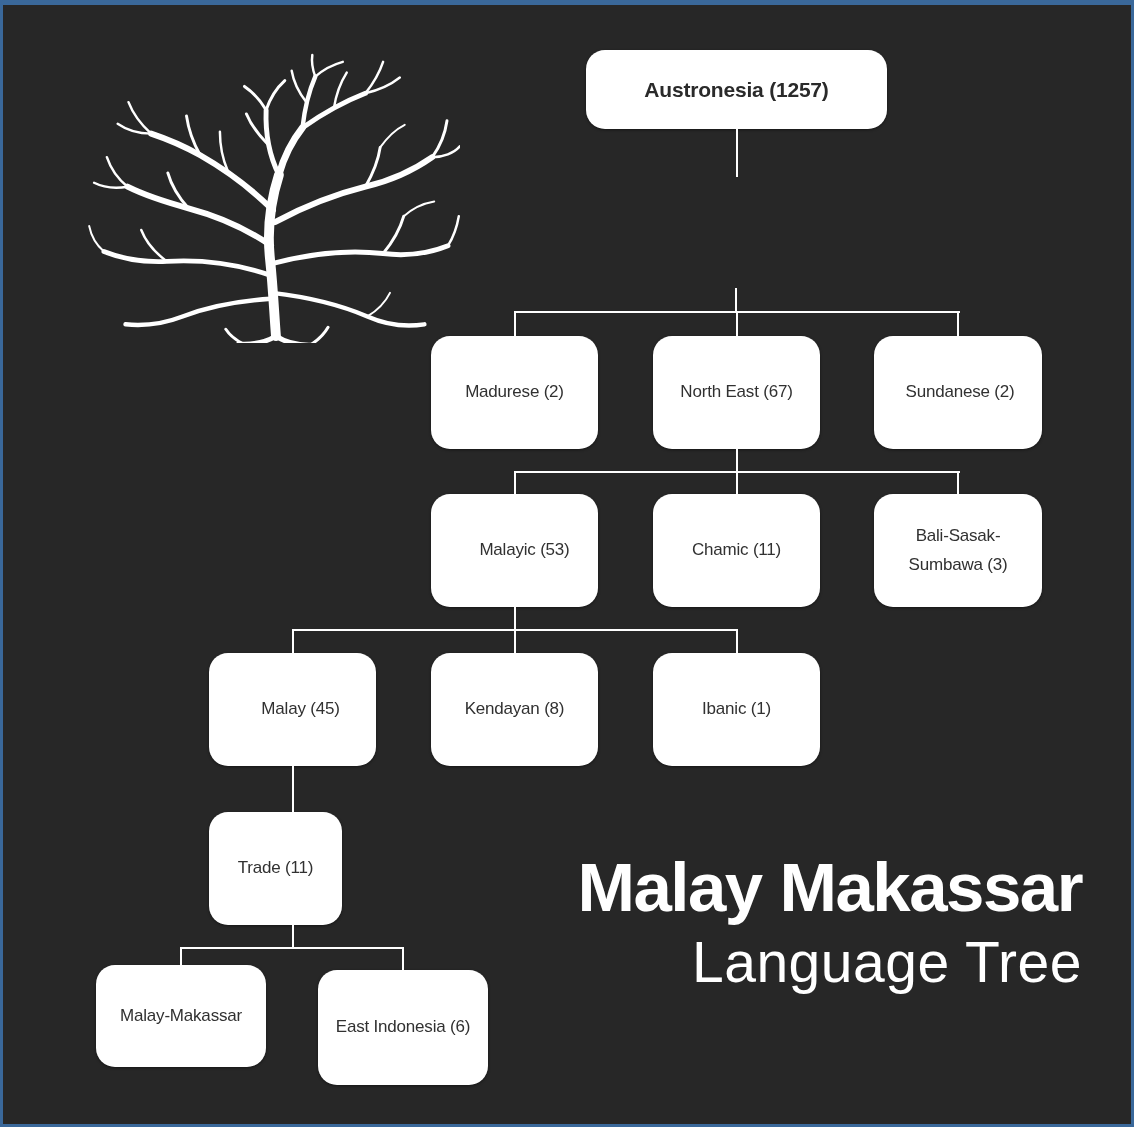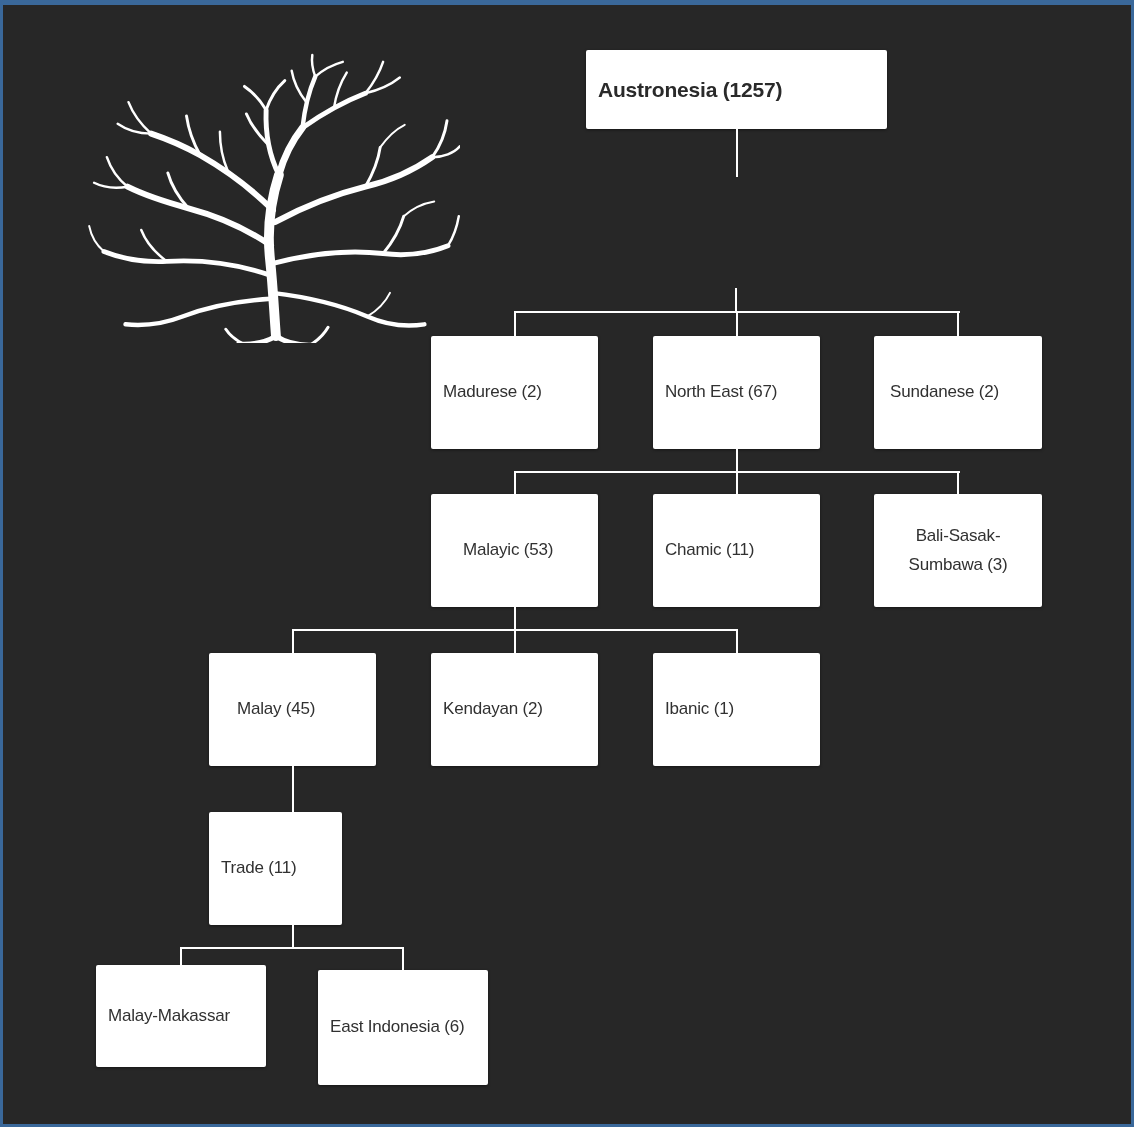--- a/index.html
+++ b/index.html
@@ -24,24 +24,25 @@
   .stage {
     position: absolute;
     left: 0; top: 0;
     width: 1134px;
     height: 1127px;
   }
   .node {
     position: absolute;
     box-sizing: border-box;
     background: #ffffff;
-    border-radius: 2px;
+    border-radius: 19px;
     box-shadow: 0 1px 3px rgba(0,0,0,0.45);
     display: flex;
     align-items: center;
+    justify-content: center;
     text-align: center;
     padding: 6px 12px;
     color: #313131;
     font-size: 17px;
     letter-spacing: -0.2px;
     line-height: 1.7;
   }
   .node.emphasis {
     font-weight: bold;
     font-size: 21px;
@@ -160,21 +161,21 @@
       <div class="node" style="left: 650px; top: 489px; width: 167px; height: 113px;">
         <span>Chamic (11)</span>
       </div>
       <div class="node" style="left: 871px; top: 489px; width: 168px; height: 113px;">
         <span>Bali-Sasak-Sumbawa (3)</span>
       </div>
       <div class="node" style="left: 206px; top: 648px; width: 167px; height: 113px; padding-left: 28px;">
         <span>Malay (45)</span>
       </div>
       <div class="node" style="left: 428px; top: 648px; width: 167px; height: 113px;">
-        <span>Kendayan (2)</span>
+        <span>Kendayan (8)</span>
       </div>
       <div class="node" style="left: 650px; top: 648px; width: 167px; height: 113px;">
         <span>Ibanic (1)</span>
       </div>
       <div class="node" style="left: 206px; top: 807px; width: 133px; height: 113px;">
         <span>Trade (11)</span>
       </div>
       <div class="node" style="left: 93px; top: 960px; width: 170px; height: 102px;">
         <span>Malay-Makassar</span>
       </div>
@@ -197,14 +198,18 @@
       <div class="line" style="left: 289px; top: 625px; width: 2px; height: 23px;"></div>
       <div class="line" style="left: 511px; top: 625px; width: 2px; height: 23px;"></div>
       <div class="line" style="left: 733px; top: 625px; width: 2px; height: 23px;"></div>
       <div class="line" style="left: 289px; top: 761px; width: 2px; height: 46px;"></div>
       <div class="line" style="left: 289px; top: 920px; width: 2px; height: 23px;"></div>
       <div class="line" style="left: 177px; top: 942px; width: 224px; height: 2px;"></div>
       <div class="line" style="left: 177px; top: 943px; width: 2px; height: 23px;"></div>
       <div class="line" style="left: 399px; top: 943px; width: 2px; height: 23px;"></div>
     </div>
 
+  <div class="title-block">
+    <div class="title-line1">Malay Makassar</div>
+    <div class="title-line2">Language Tree</div>
+  </div>
 
 </div>
 
 </body></html>

